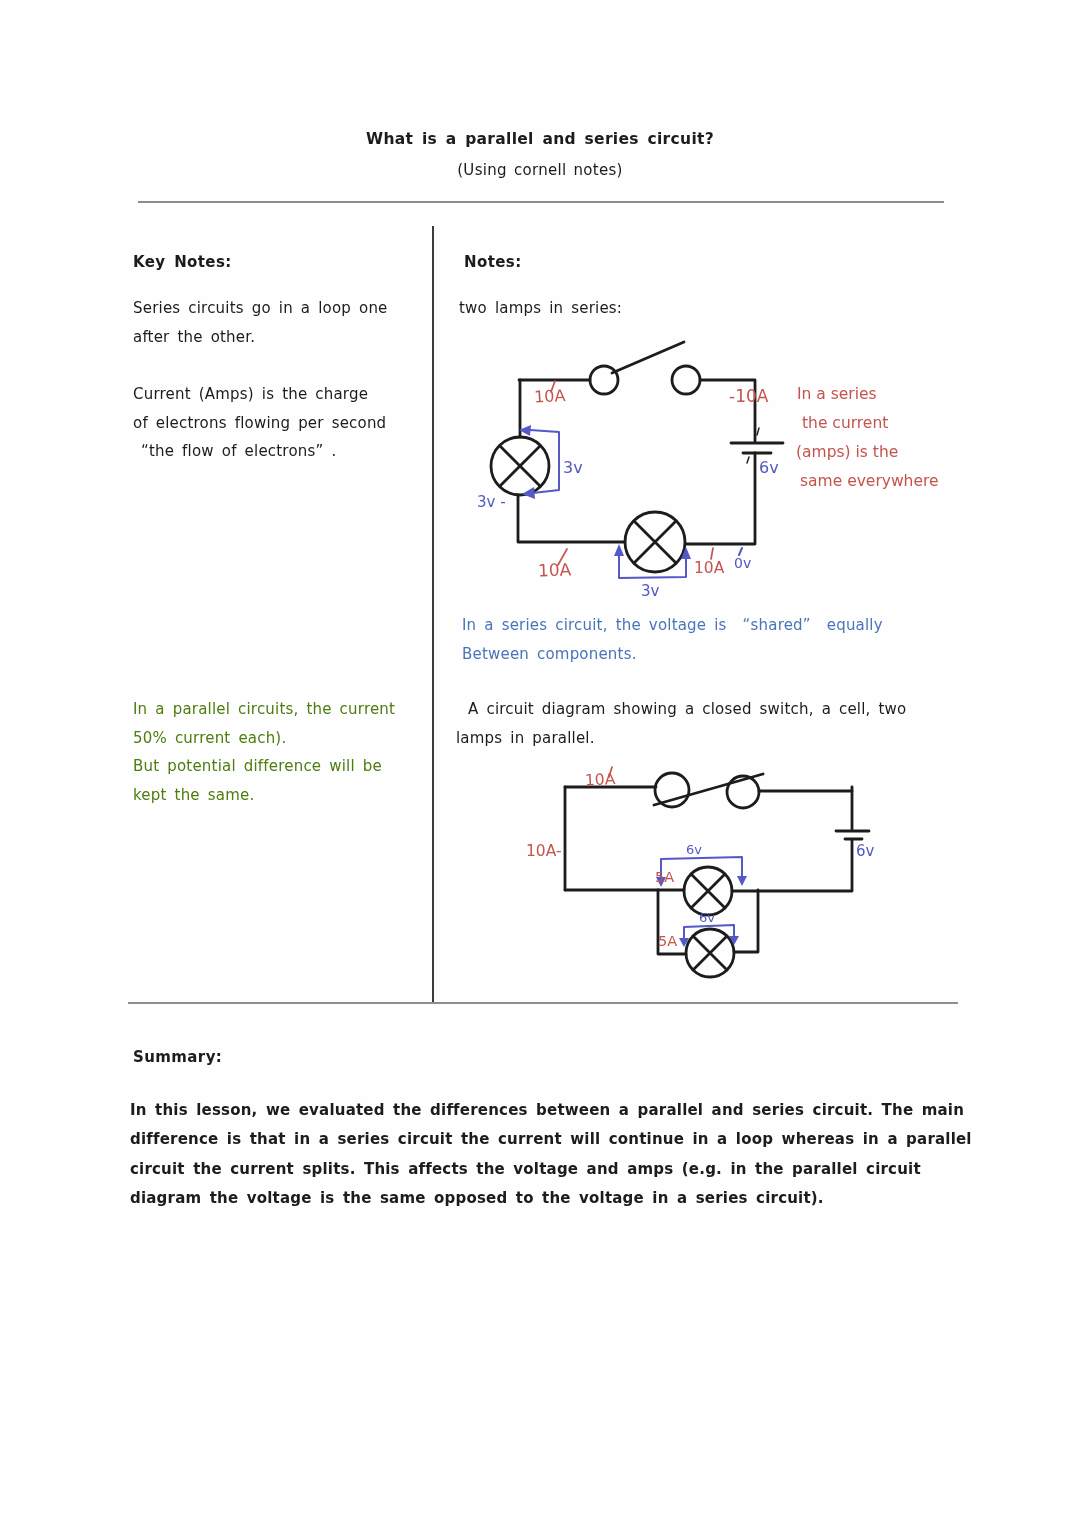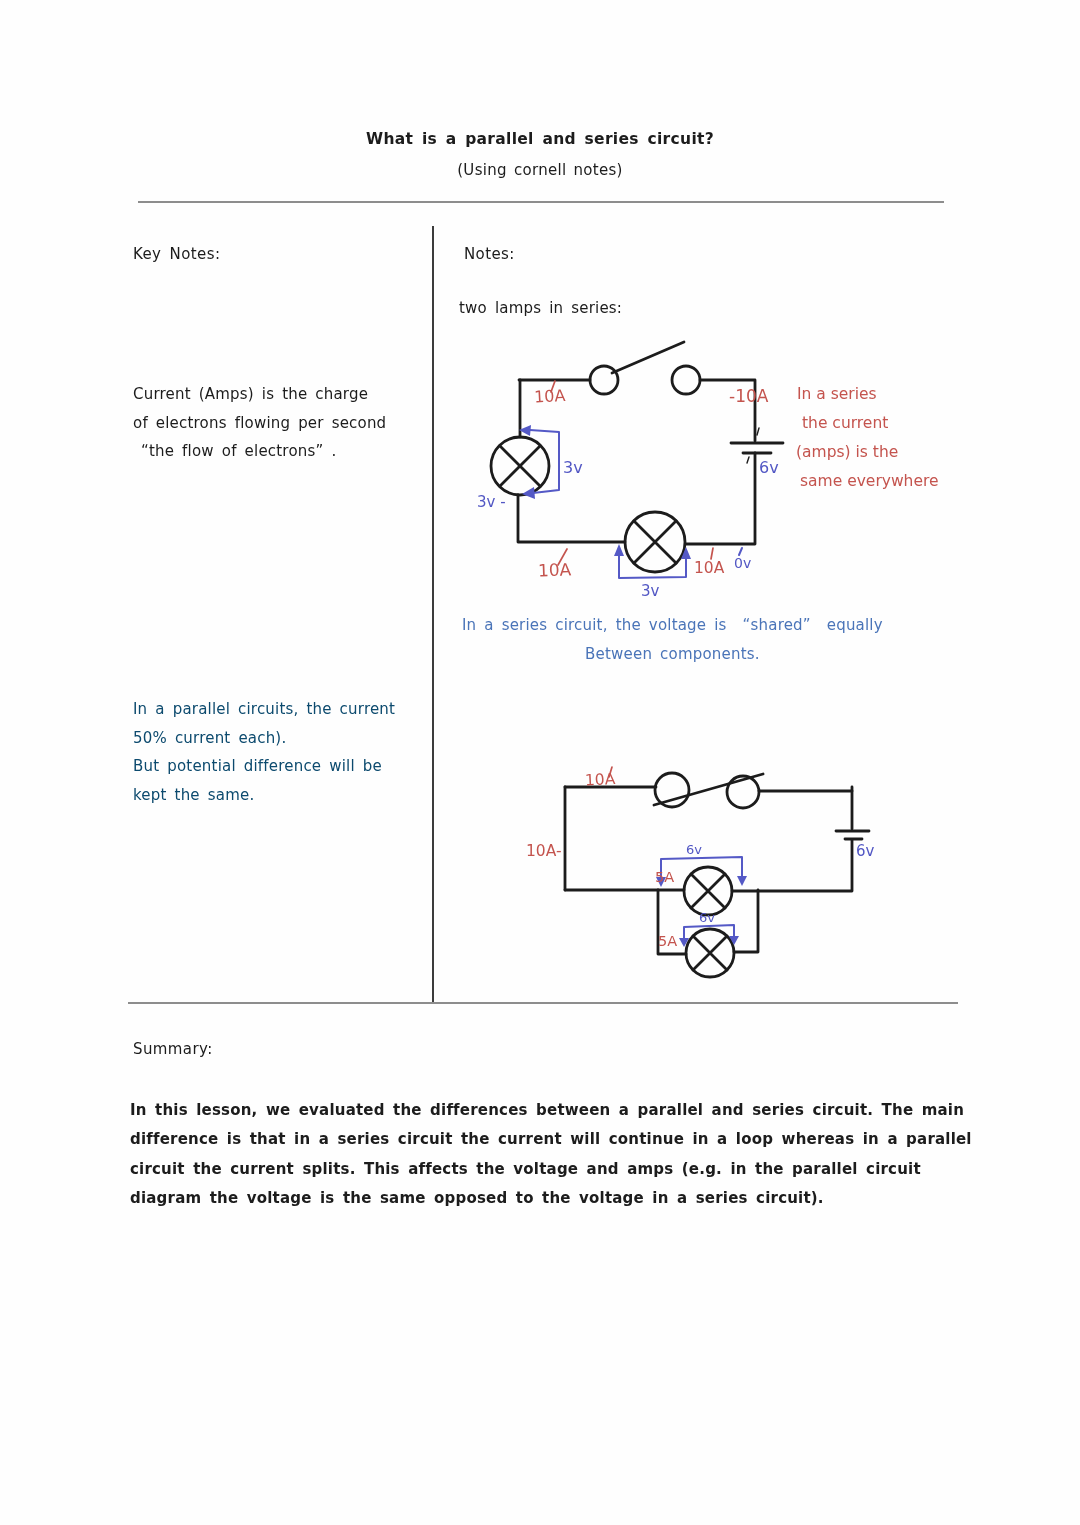--- a/index.html
+++ b/index.html
@@ -8,32 +8,32 @@
     font-family:"DejaVu Sans", sans-serif; color:#1c1c1c; overflow:hidden;
   }
   .abs { position:absolute; }
   .center { left:0; width:1080px; text-align:center; }
   .title { top:130px; font-size:15.5px; font-weight:bold; letter-spacing:0.3px; word-spacing:3px; }
   .subtitle { top:161px; font-size:15px; letter-spacing:0.3px; word-spacing:2px; }
   .hline { height:2px; background:#8d8d8d; }
   .hline.top { left:138px; top:201px; width:806px; }
   .hline.bottom { left:128px; top:1002px; width:830px; }
   .vline { left:432px; top:226px; width:2px; height:777px; background:#3c3c3c; }
-  .heading { font-size:15px; font-weight:normal; letter-spacing:0.4px; word-spacing:3px; }
+  .heading { font-size:15px; font-weight:bold; letter-spacing:0.4px; word-spacing:3px;margin-top:8px; }
   .h-keynotes { left:133px; top:245px; }
   .h-notes   { left:464px; top:245px; }
   .h-summary { left:133px; top:1040px; }
   .block { font-size:15px; line-height:28.6px; letter-spacing:0.2px; word-spacing:3px; }
   .block div { white-space:pre; }
   .b-note1 { left:133px; top:294px; }
   .b-note2 { left:133px; top:380px; }
-  .b-rednote { left:133px; top:695px; color:#0c4a6e; }
+  .b-rednote { left:133px; top:695px; color:#4d7c0f; }
   .b-seriescap { left:451px; top:294px; }
   .b-seriescap div:first-child { text-indent:8px; }
-  .b-bluenote { left:462px; top:611px; color:#4a74b8;text-align:center; }
+  .b-bluenote { left:462px; top:611px; color:#4a74b8; }
   .b-parallelcap { left:456px; top:695px; }
   .b-parallelcap div:first-child { text-indent:12px; }
   .b-summary { left:130px; top:1096px; line-height:29.4px;font-weight:bold; }
   svg { position:absolute; overflow:visible; }
   svg text { font-family:"DejaVu Sans", sans-serif; }
   .wire { stroke:#1c1c1c; stroke-width:2.8; fill:none; stroke-linecap:round; stroke-linejoin:round; }
   .wire-thin { stroke:#1c1c1c; stroke-width:1.4; fill:none; stroke-linecap:round; }
   .blueln { stroke:#5459c6; stroke-width:2; fill:none; stroke-linecap:round; stroke-linejoin:round; }
   .bluefill { fill:#5459c6; }
   .bluetxt { fill:#5257c4; }
@@ -48,20 +48,24 @@
   <div class="abs center title">What is a parallel and series circuit?</div>
   <div class="abs center subtitle">(Using cornell notes)</div>
 
   <div class="abs hline top"></div>
   <div class="abs vline"></div>
   <div class="abs hline bottom"></div>
 
   <div class="abs heading h-keynotes">Key Notes:</div>
   <div class="abs heading h-notes">Notes:</div>
 
+  <div class="abs block b-note1">
+    <div>Series circuits go in a loop one</div>
+    <div>after the other.</div>
+  </div>
 
   <div class="abs block b-note2">
     <div>Current (Amps) is the charge</div>
     <div>of electrons flowing per second</div>
     <div> “the flow of electrons” .</div>
   </div>
 
   <div class="abs block b-rednote">
     <div>In a parallel circuits, the current</div>
     <div>50% current each).</div>
@@ -138,20 +142,24 @@
       <text class="redtxt" x="341" y="127">(amps) is the</text>
       <text class="redtxt" x="345" y="156">same everywhere</text>
     </g>
   </svg>
 
   <div class="abs block b-bluenote">
     <div>In a series circuit, the voltage is  “shared”  equally</div>
     <div>Between components.</div>
   </div>
 
+  <div class="abs block b-parallelcap">
+    <div>A circuit diagram showing a closed switch, a cell, two</div>
+    <div>lamps in parallel.</div>
+  </div>
 
   <svg class="abs" style="left:520px; top:755px;" width="380" height="240" viewBox="0 0 380 240">
 
     <path class="wire" d="M45,32 H136"></path>
     <g>
       <circle class="wire" cx="152" cy="35" r="17"></circle>
       <circle class="wire" cx="223" cy="37" r="16"></circle>
       <path class="wire" d="M134,50 L243,19" stroke-width="2.4"></path>
     </g>
     <path class="wire" d="M239,36 H332"></path>

